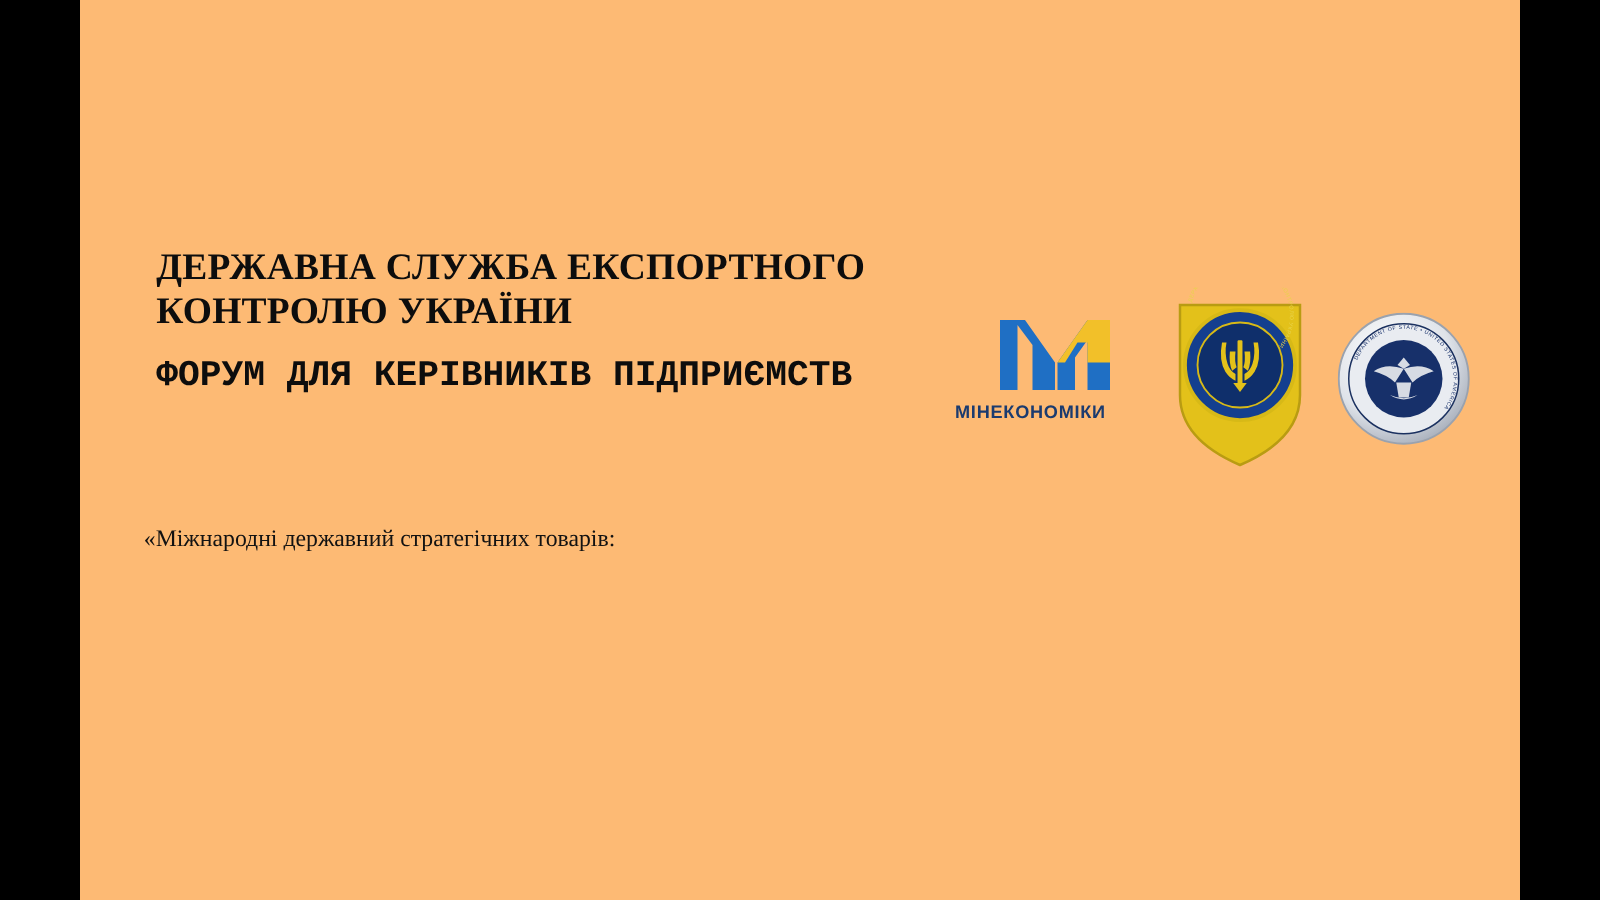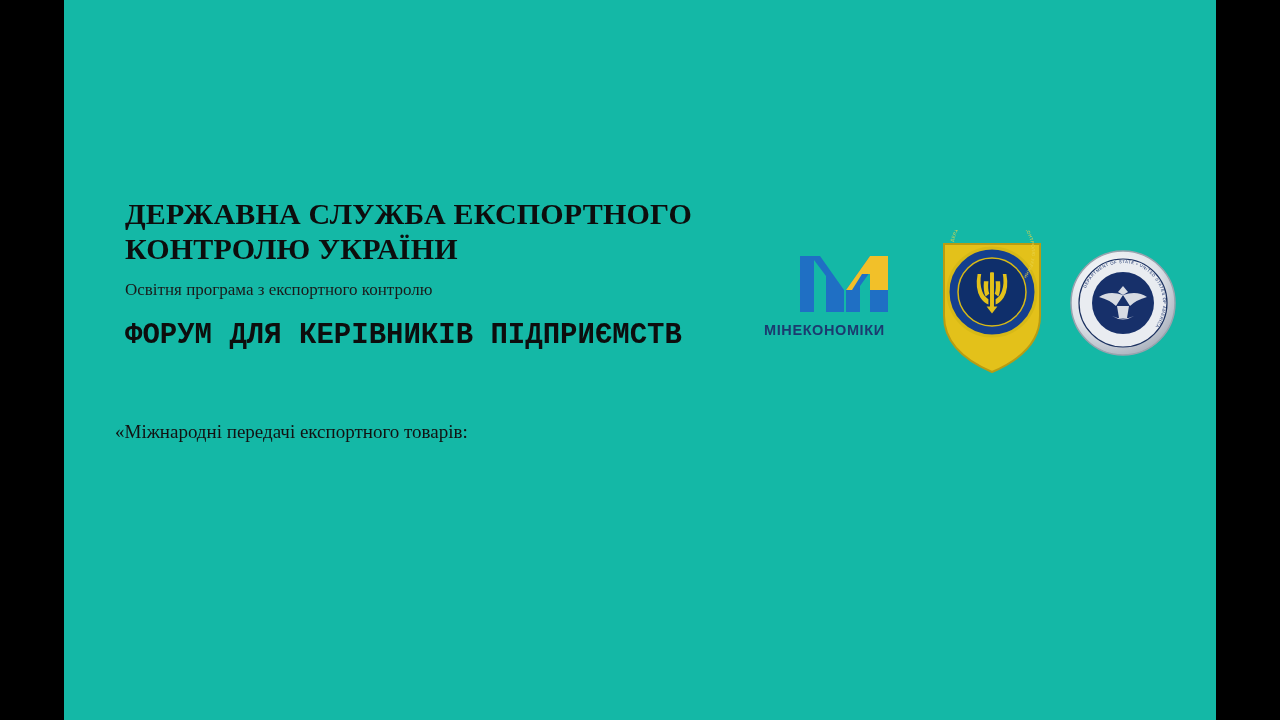--- a/index.html
+++ b/index.html
@@ -14,21 +14,21 @@
     background: #000000;
     overflow: hidden;
     font-family: "Liberation Serif", serif;
   }
   .slide {
     position: absolute;
     left: 64px;
     top: 0;
     width: 1152px;
     height: 720px;
-    background: #14b8a6;
+    background: #fdba74;
   }
   .bar {
     position: absolute;
     top: 0;
     width: 64px;
     height: 720px;
     background: #000000;
   }
   .bar-left { left: 0; }
   .bar-right { right: 0; }
@@ -131,26 +131,25 @@
 
 <div class="stage">
 
   <div class="bar bar-left"></div>
   <div class="bar bar-right"></div>
 
   <div class="slide">
 
     <div class="title-block">
       <h1 class="org-title">ДЕРЖАВНА СЛУЖБА ЕКСПОРТНОГО КОНТРОЛЮ УКРАЇНИ</h1>
-      <p class="subtitle">Освітня програма з експортного контролю</p>
       <h2 class="forum-title">ФОРУМ ДЛЯ КЕРІВНИКІВ ПІДПРИЄМСТВ</h2>
     </div>
 
     <div class="quote-block">
-      <span class="quote-line">«Міжнародні передачі експортного товарів:</span>
+      <span class="quote-line">«Міжнародні державний стратегічних товарів:</span>
     </div>
 
     <div class="logos">
 
       <div class="logo-minek">
         <div class="minek-mark">
           <svg width="96" height="62" viewBox="0 0 96 62" xmlns="http://www.w3.org/2000/svg">
             <polygon points="4,62 4,6 24,6 48,40 48,62 30,62 30,26 18,10 18,62" fill="#1f6fc4"></polygon>
             <polygon points="50,62 50,40 74,6 92,6 92,62 74,62 74,22 64,36 64,62" fill="#1f6fc4"></polygon>
             <polygon points="50,40 74,6 92,6 92,24 66,24 56,40" fill="#f2c029"></polygon>

